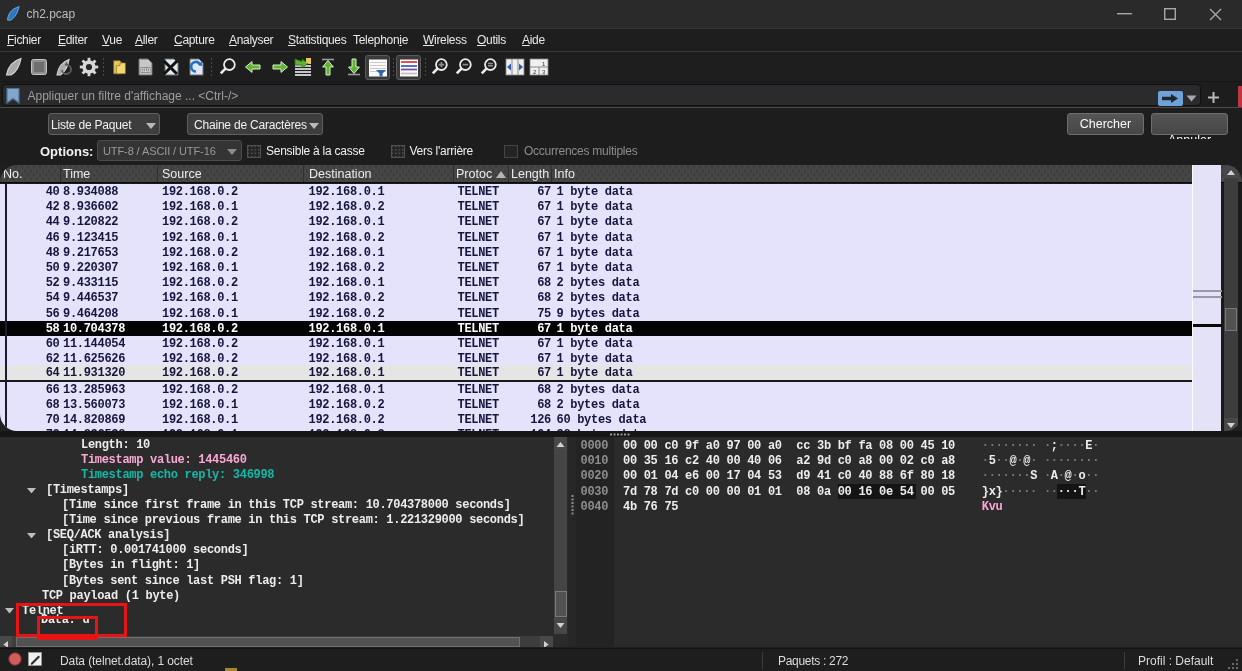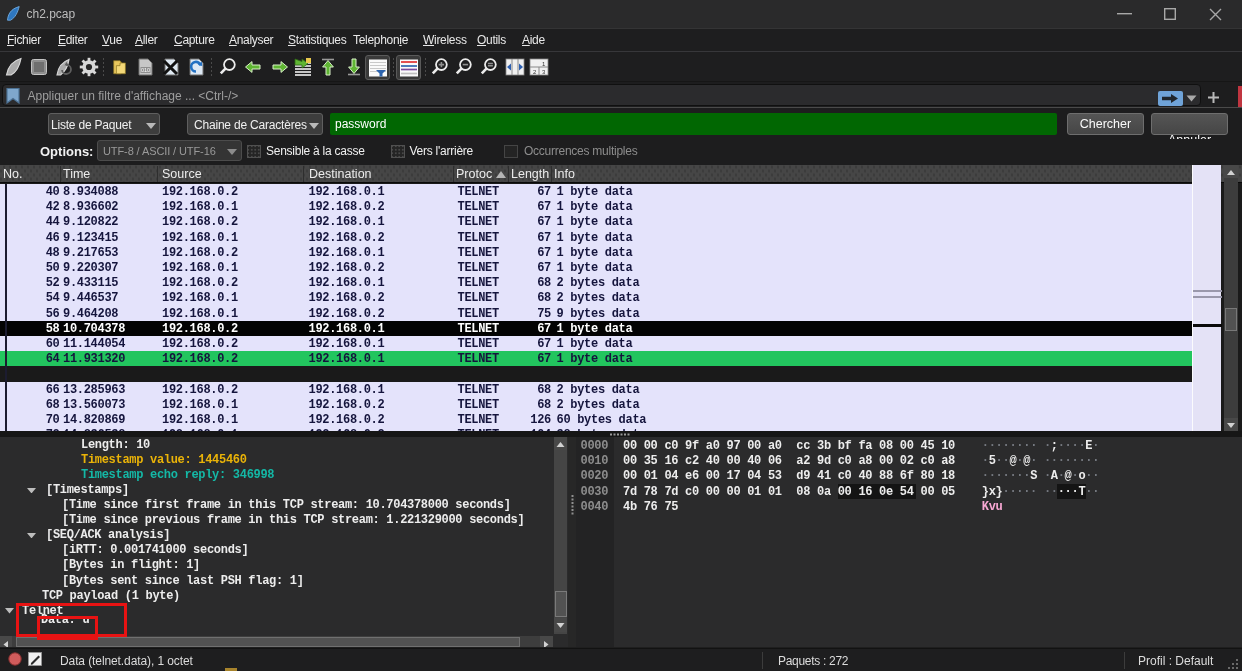--- a/index.html
+++ b/index.html
@@ -191,23 +191,20 @@
     <div class="abs" style="left:2px;top:3.5px;font-size:12px;letter-spacing:-0.2px;color:#f0f0f0;">Liste de Paquet</div>
     <svg class="abs" style="left:97px;top:8.5px" width="10" height="6" viewBox="0 0 10 6">
           <path d="M0 0 h10 L5 6 Z" fill="#b9b9b9"></path>
         </svg>
   </div>
   <div class="abs" style="left:187px;top:5px;width:136px;height:21.5px;background:#3d3d3d;border:1px solid #5f5f5f;border-radius:3px;">
     <div class="abs" style="left:6px;top:3.5px;font-size:12px;letter-spacing:-0.2px;color:#f0f0f0;">Chaine de Caractères</div>
     <svg class="abs" style="left:121px;top:8.5px" width="10" height="6" viewBox="0 0 10 6">
           <path d="M0 0 h10 L5 6 Z" fill="#b9b9b9"></path>
         </svg>
-  </div>
-  <div class="abs" style="left:330px;top:5px;width:727px;height:21.5px;background:#016702;border-radius:2px;">
-    <div class="abs" style="left:5px;top:3.5px;font-size:12px;color:#ffffff;">password</div>
   </div>
   <div class="abs" style="left:1067px;top:5px;width:77px;height:21.5px;background:linear-gradient(#555,#464646);border:1px solid #6e6e6e;border-radius:3px;text-align:center;">
     <div style="margin-top:3px;font-size:12.5px;color:#fafafa;">Chercher</div>
   </div>
   <div class="abs" style="left:1151px;top:5px;width:77px;height:21.5px;background:linear-gradient(#555,#464646);border:1px solid #6e6e6e;border-radius:3px;text-align:center;">
     <div style="margin-top:19px;font-size:12.5px;color:#fafafa;">Annuler</div>
   </div>
 </div>
 <div class="abs" style="left:0;top:139px;width:1242px;height:26px;background:#1d1d1e;">
   <div class="abs" style="left:40px;top:4.5px;font-size:13px;font-weight:bold;color:#f2f2f2;">Options:</div>
@@ -217,21 +214,21 @@
           <path d="M0 0 h10 L5 6 Z" fill="#8b8b8b"></path>
         </svg>
   </div>
   <div class="abs" style="left:247px;top:5.5px;width:14px;height:13.5px;background:#242424;border:1px solid #505050;background-image:radial-gradient(#484848 1px, transparent 1px);background-size:3.5px 3.5px;background-position:2px 2px;"></div>
   <div class="abs" style="left:266px;top:4.5px;font-size:12px;letter-spacing:-0.25px;color:#f0f0f0;">Sensible à la casse</div>
   <div class="abs" style="left:391px;top:5.5px;width:14px;height:13.5px;background:#242424;border:1px solid #505050;background-image:radial-gradient(#484848 1px, transparent 1px);background-size:3.5px 3.5px;background-position:2px 2px;"></div>
   <div class="abs" style="left:409.5px;top:4.5px;font-size:12px;letter-spacing:-0.25px;color:#f0f0f0;">Vers l'arrière</div>
   <div class="abs" style="left:504px;top:5.5px;width:14px;height:13.5px;background:#242424;border:1px solid #454545;"></div>
   <div class="abs" style="left:524px;top:4.5px;font-size:12px;letter-spacing:-0.25px;color:#8d8d8d;">Occurrences multiples</div>
 </div>
-    <div class="abs" style="left:0;top:165px;width:1242px;height:265.5px;background:#1a1a1a;overflow:hidden;">
+    <div class="abs" style="left:0;top:165px;width:1242px;height:265.5px;background:#1a1a1a;overflow:hidden;border-radius:17px;">
       <div class="abs" style="left:0;top:0;width:1242px;height:18px;background-color:#464646;background-image:radial-gradient(#3c3c3c 1px, transparent 1.4px),radial-gradient(#3c3c3c 1px, transparent 1.4px);background-size:6px 8px,6px 8px;background-position:1px 6px,4px 10px;border-bottom:1px solid #0a0a0a;">
         <div class="abs" style="left:3px;top:2px;font-size:12.5px;color:#ececec;">No.</div>
         <div class="abs" style="left:63px;top:2px;font-size:12.5px;color:#ececec;">Time</div>
         <div class="abs" style="left:162px;top:2px;font-size:12.5px;color:#ececec;">Source</div>
         <div class="abs" style="left:309px;top:2px;font-size:12.5px;color:#ececec;">Destination</div>
         <div class="abs" style="left:456px;top:2px;font-size:12.5px;color:#ececec;">Protoc</div>
         <div class="abs" style="left:511px;top:2px;font-size:12.5px;color:#ececec;">Length</div>
         <div class="abs" style="left:554px;top:2px;font-size:12.5px;color:#ececec;">Info</div>
         <div class="abs" style="left:59.5px;top:1px;width:1px;height:16px;background:#2e2e2e;"></div>
         <div class="abs" style="left:156.5px;top:1px;width:1px;height:16px;background:#2e2e2e;"></div>
@@ -344,21 +341,21 @@
       </div>
       <div class="abs" style="left:0;top:186.2px;width:1191.5px;height:15.2px;background:#e4e3fb;color:#15153d;">
         <div class="abs mono" style="left:0;top:1px;width:59.5px;text-align:right;font-size:12px;letter-spacing:-0.3px;font-weight:bold;">62</div>
         <div class="abs mono" style="left:63px;top:1px;font-size:12px;letter-spacing:-0.3px;font-weight:bold;">11.625626</div>
         <div class="abs mono" style="left:162px;top:1px;font-size:12px;letter-spacing:-0.3px;font-weight:bold;">192.168.0.2</div>
         <div class="abs mono" style="left:308.5px;top:1px;font-size:12px;letter-spacing:-0.3px;font-weight:bold;">192.168.0.1</div>
         <div class="abs mono" style="left:457.5px;top:1px;font-size:12px;letter-spacing:-0.3px;font-weight:bold;">TELNET</div>
         <div class="abs mono" style="left:480px;top:1px;width:71px;text-align:right;font-size:12px;letter-spacing:-0.3px;font-weight:bold;">67</div>
         <div class="abs mono" style="left:556.5px;top:1px;font-size:12px;letter-spacing:-0.3px;font-weight:bold;">1 byte data</div>
       </div>
-      <div class="abs" style="left:0;top:186px;width:1191.5px;height:15.2px;background:#22c55e;color:#15153d;">
+      <div class="abs" style="left:0;top:200px;width:1191.5px;height:15.2px;background:#e5e5e5;color:#15153d;">
         <div class="abs mono" style="left:0;top:1px;width:59.5px;text-align:right;font-size:12px;letter-spacing:-0.3px;font-weight:bold;">64</div>
         <div class="abs mono" style="left:63px;top:1px;font-size:12px;letter-spacing:-0.3px;font-weight:bold;">11.931320</div>
         <div class="abs mono" style="left:162px;top:1px;font-size:12px;letter-spacing:-0.3px;font-weight:bold;">192.168.0.2</div>
         <div class="abs mono" style="left:308.5px;top:1px;font-size:12px;letter-spacing:-0.3px;font-weight:bold;">192.168.0.1</div>
         <div class="abs mono" style="left:457.5px;top:1px;font-size:12px;letter-spacing:-0.3px;font-weight:bold;">TELNET</div>
         <div class="abs mono" style="left:480px;top:1px;width:71px;text-align:right;font-size:12px;letter-spacing:-0.3px;font-weight:bold;">67</div>
         <div class="abs mono" style="left:556.5px;top:1px;font-size:12px;letter-spacing:-0.3px;font-weight:bold;">1 byte data</div>
       </div>
       <div class="abs" style="left:0;top:216.6px;width:1191.5px;height:15.2px;background:#e4e3fb;color:#15153d;">
         <div class="abs mono" style="left:0;top:1px;width:59.5px;text-align:right;font-size:12px;letter-spacing:-0.3px;font-weight:bold;">66</div>
@@ -419,21 +416,21 @@
           <rect x="3.5" y="0.5" width="2" height="2"></rect>
           <rect x="7.0" y="0.5" width="2" height="2"></rect>
           <rect x="10.5" y="0.5" width="2" height="2"></rect>
           <rect x="14.0" y="0.5" width="2" height="2"></rect>
           <rect x="17.5" y="0.5" width="2" height="2"></rect>
         </g>
       </svg>
     </div>
     <div class="abs" style="left:0;top:437px;width:568px;height:210px;background:#2b2b2c;overflow:hidden;">
       <div class="abs mono" style="left:81px;top:1.0px;font-size:12px;letter-spacing:-0.3px;color:#ededed;font-weight:bold;">Length: 10</div>
-      <div class="abs mono" style="left:81px;top:16.1px;font-size:12px;letter-spacing:-0.3px;color:#eab308;font-weight:bold;">Timestamp value: 1445460</div>
+      <div class="abs mono" style="left:81px;top:16.1px;font-size:12px;letter-spacing:-0.3px;color:#f9a8d4;font-weight:bold;">Timestamp value: 1445460</div>
       <div class="abs mono" style="left:81px;top:31.1px;font-size:12px;letter-spacing:-0.3px;color:#14b8a6;font-weight:bold;">Timestamp echo reply: 346998</div>
       <svg class="abs" style="left:27px;top:50.7px" width="9" height="5.5" viewBox="0 0 10 6">
         <path d="M0 0 h10 L5 6 Z" fill="#bdbdbd"></path>
       </svg>
       <div class="abs mono" style="left:46px;top:46.2px;font-size:12px;letter-spacing:-0.3px;color:#ededed;font-weight:bold;">[Timestamps]</div>
       <div class="abs mono" style="left:62px;top:61.2px;font-size:12px;letter-spacing:-0.3px;color:#ededed;font-weight:bold;">[Time since first frame in this TCP stream: 10.704378000 seconds]</div>
       <div class="abs mono" style="left:62px;top:76.2px;font-size:12px;letter-spacing:-0.3px;color:#ededed;font-weight:bold;">[Time since previous frame in this TCP stream: 1.221329000 seconds]</div>
       <svg class="abs" style="left:27px;top:95.8px" width="9" height="5.5" viewBox="0 0 10 6">
         <path d="M0 0 h10 L5 6 Z" fill="#bdbdbd"></path>
       </svg>

